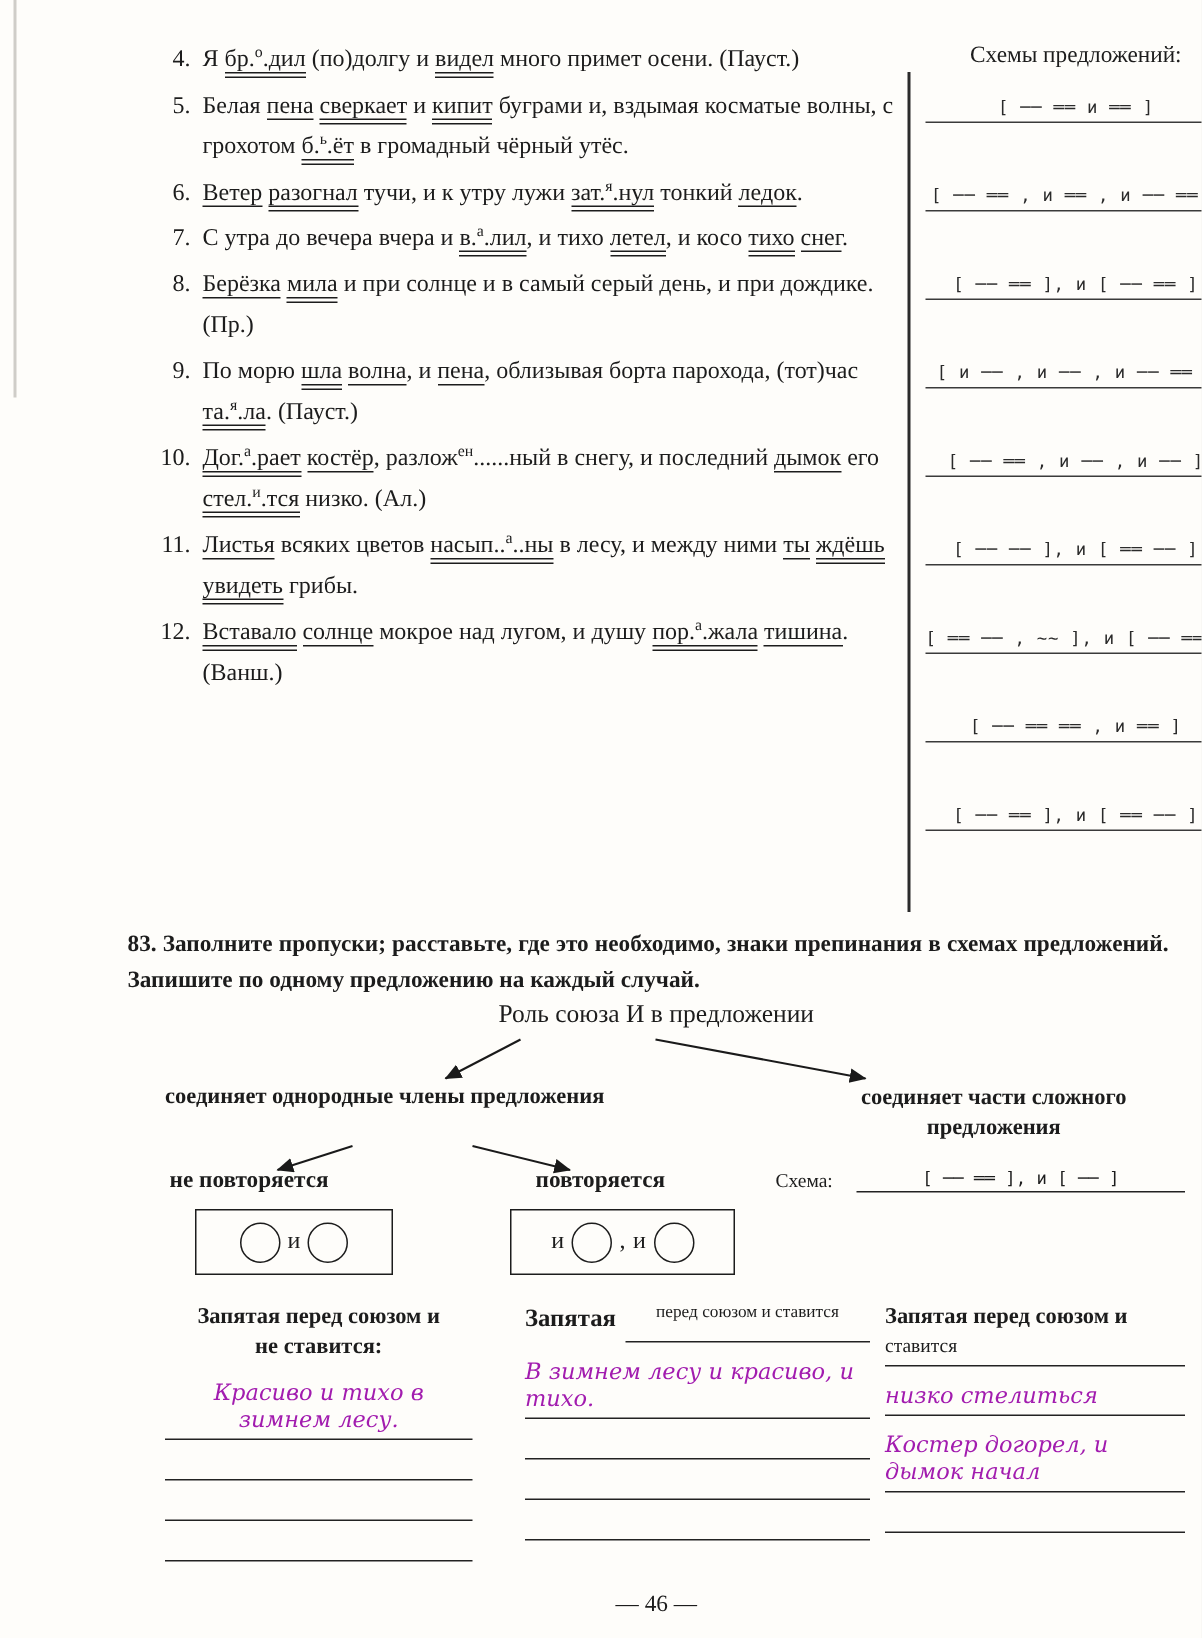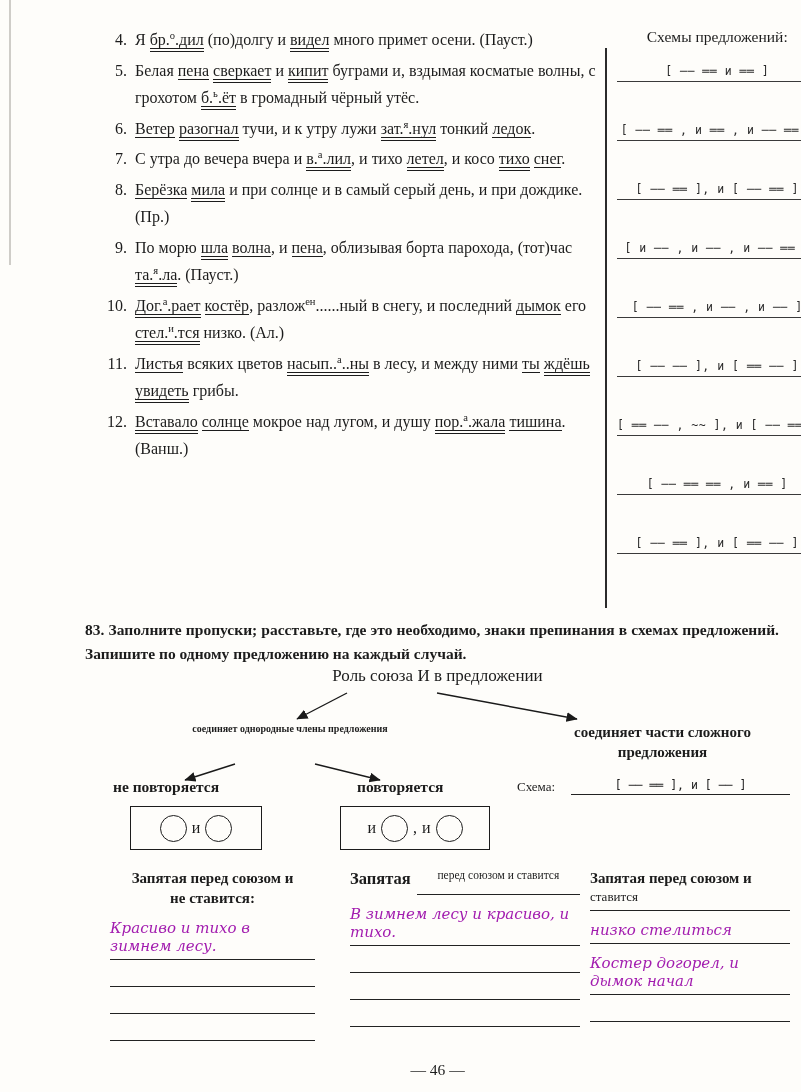--- a/index.html
+++ b/index.html
@@ -25,22 +25,22 @@
                 margin-bottom:41px; white-space:nowrap; overflow:hidden; color:#2a2a2a; }
 
   
   .task { margin-top:10px; width:694px; font-weight:bold; font-size:15.5px; line-height:1.55; text-align:justify; }
 
   
   .diagram { position:relative; width:705px; height:188px; }
   .dg-title { position:absolute; top:0; left:0; width:100%; text-align:center; font-size:17px; }
   .dg-arrows { position:absolute; top:0; left:0; }
   .dg-arrows line { stroke:#1a1a1a; stroke-width:1.4; }
-  .branch-left { position:absolute; left:25px; top:57px; width:360px; text-align:center;
-                 font-weight:bold; font-size:10px; white-space:nowrap; }
+  .branch-left { position:absolute; left:25px; top:57px; width:360px; 
+                 font-weight:bold; font-size:15px; white-space:nowrap; }
   .branch-right { position:absolute; left:470px; top:57px; width:215px; text-align:center;
                   font-weight:bold; font-size:15px; line-height:1.3; }
   .sub-left  { position:absolute; left:28px;  top:112px; font-weight:bold; font-size:15.5px; }
   .sub-right { position:absolute; left:272px; top:112px; font-weight:bold; font-size:15.5px; }
   .box { position:absolute; top:140px; height:44px; border:1.5px solid #1c1c1c;
          display:flex; align-items:center; justify-content:center; gap:5px; font-size:16px; background:#fefdfa; }
   .box-left  { left:45px;  width:132px; }
   .box-right { left:255px; width:150px; }
   .circle { width:27px; height:27px; border:1.5px solid #1c1c1c; border-radius:50%; display:inline-block; }
   .schema-wrap { position:absolute; left:432px; top:112px; width:273px; display:flex; align-items:flex-end; gap:16px; }
@@ -55,21 +55,21 @@
   .col-2 { margin-left:10px; width:200px; }
   .col-heading { font-weight:bold; font-size:15px; line-height:1.35; }
   .col-0 .col-heading { text-align:center; }
   .col-heading.big-small { display:flex; align-items:flex-start; font-weight:normal; }
   .h-big { font-size:16.5px; margin-right:6px; font-weight:bold; white-space:nowrap; }
   .h-small { flex:1; font-size:11.5px; text-align:center; border-bottom:1.2px solid #222; padding-bottom:10px; }
   .h-line.ruled { border-bottom:1.2px solid #222; padding-bottom:4px; }
   .col-2 .h-sub { font-weight:normal; font-size:13px; }
   .example-line { font-family:"DejaVu Serif", serif; font-style:italic; font-size:15px; color:#a21caf;
                   border-bottom:1.2px solid #222; padding-bottom:4px; margin-top:10px; }
-  .col-0 .example-line { text-align:left; }
+  .col-0 .example-line { text-align:center; }
   .blank-line { height:27px; border-bottom:1.2px solid #222; }
 
   .footer { width:705px; text-align:center; margin-top:20px; font-size:15.5px; }
 </style>
 </head>
 <body>
 
 <div class="page">
   <div class="scan-line"></div>
 

